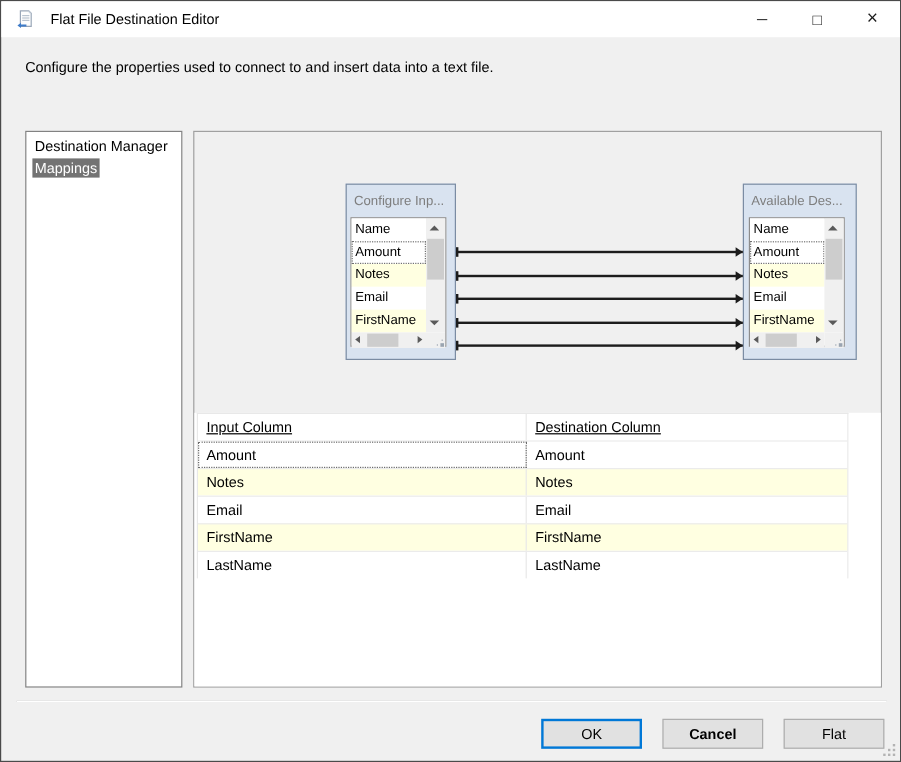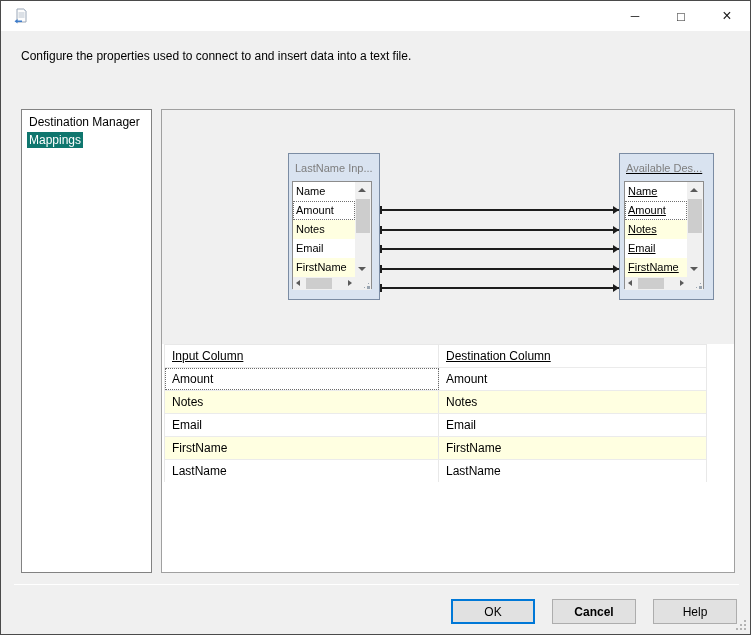--- a/index.html
+++ b/index.html
@@ -29,35 +29,35 @@
   
   .desc { position:absolute; left:20px; top:48px; font-size:12px; color:#000; }
 
   
   .sidebar {
     position:absolute; left:20px; top:108px; width:131px; height:464px;
     background:#ffffff; border:1px solid #828282; padding-top:3px;
   }
   .side-item { font-size:12px; padding:1px 5px; line-height:16px; white-space:nowrap; }
   .side-item span { padding:1px 2px; }
-  .side-item.selected span { background:#0f766e; color:#ffffff; }
+  .side-item.selected span { background:#737373; color:#ffffff; }
 
   
   .main {
     position:absolute; left:160px; top:108px; width:574px; height:464px;
     background:#f0f0f0; border:1px solid #a0a0a0;
   }
 
   
   .avail {
     position:absolute; top:43px; height:147px;
     background:#d9e3f0; border:1px solid #7b8ca3;
   }
   .avail-in  { left:126px; width:92px; }
-  .avail-out { left:457px; width:95px;text-decoration:underline; }
+  .avail-out { left:457px; width:95px; }
   .avail-caption {
     margin:8px 0 0 6px; font-size:11px; color:#7e7e7e;
     white-space:nowrap; overflow:hidden;
   }
   .avail-list {
     margin-top:7px; margin-left:3px; width:80px; height:108px;
     background:#ffffff; border:1px solid #8c8c8c; display:flex;
   }
   .avail-out .avail-list { margin-left:4px; }
   .al-main { width:62px; }
@@ -126,20 +126,21 @@
 
   <div class="titlebar">
     <svg class="app-icon" viewBox="0 0 16 16">
       <path d="M4 1 h7 l2 2 v11 h-9 z" fill="#fdfdfd" stroke="#9aa7b8" stroke-width="1"></path>
       <path d="M11 1 l2 2 h-2 z" fill="#c9d3de"></path>
       <rect x="5.5" y="4.5" width="6" height="1" fill="#b9c4d0"></rect>
       <rect x="5.5" y="6.5" width="6" height="1" fill="#b9c4d0"></rect>
       <rect x="5.5" y="8.5" width="6" height="1" fill="#b9c4d0"></rect>
       <path d="M9 12.5 L4.5 12.5 L4.5 11 L1.5 13.2 L4.5 15.4 L4.5 14 L9 14 z" fill="#3f7cc9"></path>
     </svg>
+    <div class="title-text">Flat File Destination Editor</div>
     <div class="tb-btns">
       <div class="tb-btn mini">─</div>
       <div class="tb-btn maxi">□</div>
       <div class="tb-btn close">×</div>
     </div>
   </div>
 
   <div class="desc">Configure the properties used to connect to and insert data into a text file.</div>
 
   <div class="sidebar">
@@ -147,21 +148,21 @@
       <span>Destination Manager</span>
     </div>
     <div class="side-item selected">
       <span>Mappings</span>
     </div>
   </div>
 
   <div class="main">
 
     <div class="avail avail-in">
-      <div class="avail-caption">LastName Inp...</div>
+      <div class="avail-caption">Configure Inp...</div>
       <div class="avail-list">
         <div class="al-main">
           <div class="al-header">Name</div>
           <div class="al-row focus">Amount</div>
           <div class="al-row alt">Notes</div>
           <div class="al-row">Email</div>
           <div class="al-row alt">FirstName</div>
           <div class="hscroll">
             <span class="tri tri-left"></span>
             <span class="hthumb"></span>
@@ -241,16 +242,16 @@
           <div class="mcell col-in">LastName</div>
           <div class="mcell col-out">LastName</div>
         </div>
       </div>
     </div>
   </div>
 
   <div class="sep"></div>
   <div class="btn btn-ok">OK</div>
   <div class="btn btn-cancel">Cancel</div>
-  <div class="btn btn-help">Help</div>
+  <div class="btn btn-help">Flat</div>
   <div class="dlg-grip"></div>
 
 </div>
 
 </body></html>

